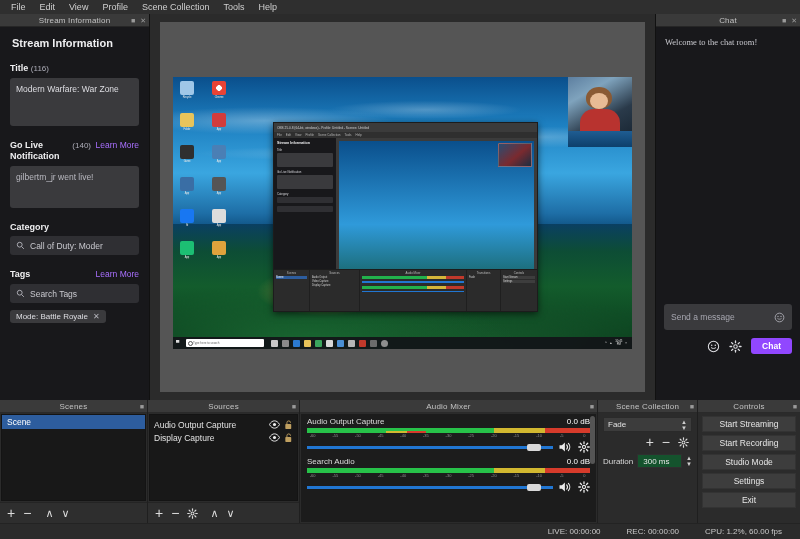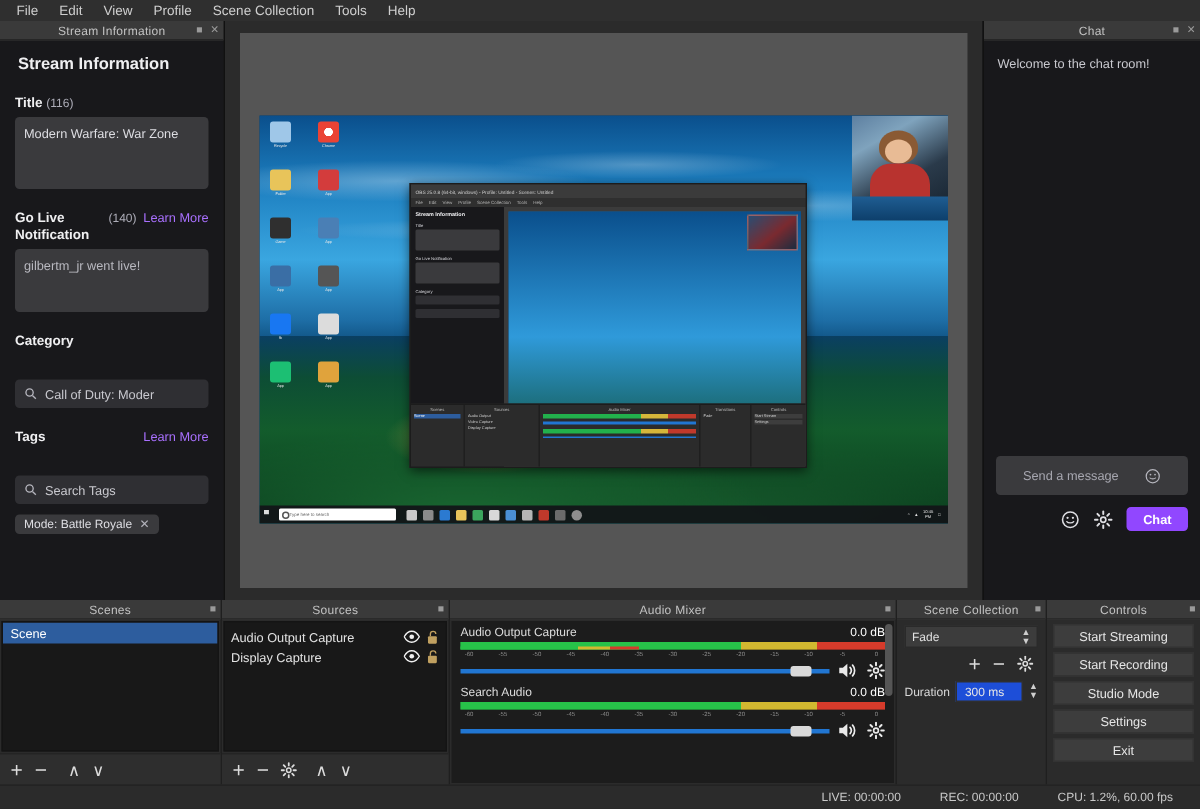--- a/index.html
+++ b/index.html
@@ -51,21 +51,21 @@
      width:48px; cursor:pointer;}
   .si-box {
     background:#3a3a3d; border-radius:3px; padding:5px 6px;
     font-size:8.5px; color:#dedee3; line-height:12px;
   }
   .si-box.title-box { height:48px; }
   .si-box.notif-box { height:42px; color:#b9b9c0;}
   .si-field {
     background:#2f2f33; border-radius:3px; height:19px;
     display:flex; align-items:center; gap:5px; padding:0 6px;
-    font-size:8.5px; color:#c9c9cf; margin-top:20px;
+    font-size:8.5px; color:#c9c9cf; margin-top:3px;
   }
   .si-sec { margin-top:14px; }
   .mag { width:9px; height:9px; flex:none; }
   .tagchip {
     display:inline-flex; align-items:center; gap:5px;
     background:#3a3a3d; border-radius:3px; padding:2px 6px;
     font-size:8px; color:#dedee3; margin-top:7px;
   }
   .tagchip .x { font-size:8px; color:#b5b5bd; cursor:pointer; }
 
@@ -176,25 +176,25 @@
     position:absolute; left:655px; top:14px; width:145px; height:386px;
     background:#18181b; border-left:1px solid #111;
   }
   .chat-dock .dock-title { background:#3a3a3a; }
   .chat-head {
     height:30px; display:flex; align-items:center; justify-content:center;
     gap:10px; border-bottom:1px solid #2a2a2e; background:#18181b;
   }
   .chat-head .ch-t { font-size:9.5px; font-weight:bold; color:#efeff1; letter-spacing:.3px;}
   .chat-body { height:271px; padding:10px 9px; background:#18181b; }
-  .chat-welcome { font-size:8.5px; color:#c9c9cf; }
+  .chat-welcome { font-size:8.5px; color:#c9c9cf;font-family:Liberation Serif, serif; }
   .chat-foot { height:71px; padding:6px 8px; background:#18181b; }
   .chat-input {
     height:26px; background:#3a3a3d; border-radius:3px;
-    display:flex; align-items:center; padding:0 18px;
+    display:flex; align-items:center; padding:0 7px;
     font-size:8.5px; color:#a7a7b0; justify-content:space-between;
   }
   .chat-actions { display:flex; align-items:center; justify-content:flex-end;
      gap:9px; margin-top:8px; }
   .chat-btn {
     background:#9147ff; color:#fff; font-size:8.5px; font-weight:bold;
     padding:3px 11px; border-radius:3px; border:none; cursor:pointer;
   }
 
   
@@ -257,21 +257,21 @@
   .tr-select {
     height:15px; background:#3c3c3c; border:1px solid #2a2a2a;
     display:flex; align-items:center; justify-content:space-between;
     padding:0 4px; font-size:8px; color:#e0e0e0;
   }
   .tr-icons { display:flex; align-items:center; justify-content:flex-end;
      gap:8px; margin:4px 3px 0 0; }
   .tr-dur { display:flex; align-items:center; gap:4px; margin-top:6px; }
   .tr-dur .lb { font-size:8px; color:#d8d8d8; }
   .tr-dur .val {
-    flex:1; height:14px; background:#1d4ed8; border:1px solid #2f2f2f;
+    flex:1; height:14px; background:#14532d; border:1px solid #2f2f2f;
     font-size:8px; color:#e6e6e6; display:flex; align-items:center; padding-left:5px;
   }
   .spin { display:flex; flex-direction:column; gap:0px; }
   .spin i { font-style:normal; font-size:6px; line-height:6px; color:#cfcfcf; }
 
   
   .ct-body { flex:1; background:#2b2b2b; padding:3px 4px; display:flex;
      flex-direction:column; gap:3px; }
   .ct-btn {
     height:16px; background:#3d3d3d; border:1px solid #333;

